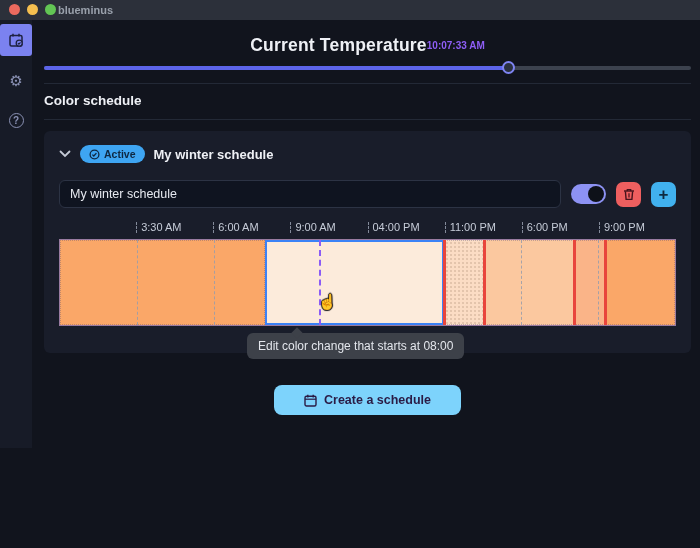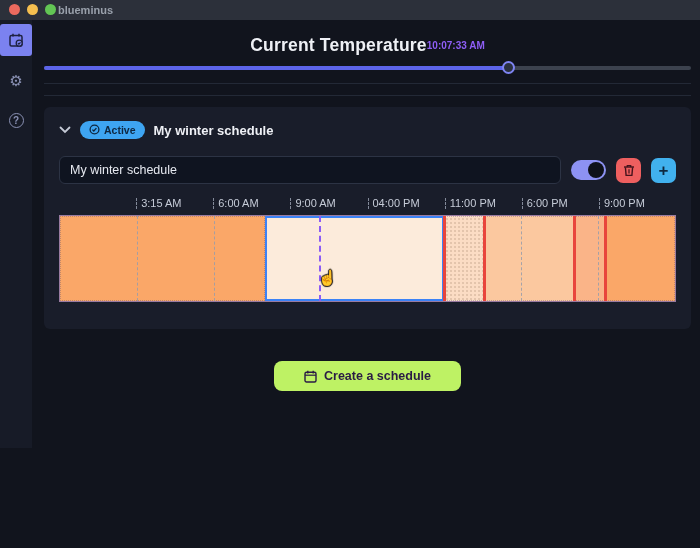--- a/index.html
+++ b/index.html
@@ -41,21 +41,21 @@
   .slider .track { position:absolute; left:0; right:0; top:5px; height:4px; border-radius:2px; background:#3c424e; }
   .slider .fill { position:absolute; left:0; top:5px; height:4px; border-radius:2px; background:#5c64e8; }
   .slider .thumb { position:absolute; top:0; width:13px; height:13px; border-radius:50%; background:#2a303e; border:2px solid #7e84f2; }
 
   .divider { height:1px; background:#232936; margin-top:9px; }
   .section-title { font-size:13.5px; font-weight:bold; margin-top:9px; }
 
   
   .card { margin-top:11px; background:#191d2a; border-radius:6px; padding:14px 15px 27px 15px; position:relative; }
   .card-head { display:flex; align-items:center; gap:9px; }
-  .badge { display:flex; align-items:flex-start; gap:4px; background:#3ea5f2; color:#0e2740; border-radius:999px; padding:3px 9px; font-size:10.5px; font-weight:bold; }
+  .badge { display:flex; align-items:center; gap:4px; background:#3ea5f2; color:#0e2740; border-radius:999px; padding:3px 9px; font-size:10.5px; font-weight:bold; }
   .sched-name { font-size:13px; font-weight:bold; }
 
   .controls { display:flex; align-items:center; gap:10px; margin-top:17px; }
   .name-input { flex:1; height:28px; background:#0f1420; border:1px solid #2c3344; border-radius:6px; color:#e6e9f0; font-size:12.5px; padding:0 10px; font-family:"Liberation Sans",sans-serif; outline:none; }
   .toggle { width:35px; height:20px; border-radius:999px; background:#8d92f3; position:relative; flex-shrink:0; }
   .toggle .knob { position:absolute; top:2px; right:2px; width:16px; height:16px; border-radius:50%; background:#0e1119; }
   .icon-btn { width:25px; height:25px; border-radius:7px; display:flex; align-items:center; justify-content:center; flex-shrink:0; border:none; }
   .icon-btn.trash { background:#ee5f5f; color:#45131c; }
   .icon-btn.plus { background:#41b1ee; color:#0e2a40; font-size:17px; font-weight:bold; line-height:1; }
 
@@ -73,21 +73,21 @@
   .marker { position:absolute; top:0; bottom:0; width:3px; z-index:5; }
 
   .hand-cursor { position:absolute; z-index:7; font-size:15px; color:#fff;
     text-shadow:-1px 0 1px #222,1px 0 1px #222,0 -1px 1px #222,0 1px 1px #222; }
 
   .tooltip { position:absolute; z-index:8; background:#3d4149; color:#e3e6ec; font-size:12px; padding:6px 11px; border-radius:6px; white-space:nowrap; }
   .tooltip .arrow { position:absolute; top:-4px; width:8px; height:8px; background:#3d4149; transform:rotate(45deg); }
 
   
   .create-row { display:flex; justify-content:center; margin-top:32px; }
-  .create-btn { display:flex; align-items:center; gap:7px; background:#bef264; color:#2a1b45; border:none; border-radius:8px; padding:8px 30px; font-size:12.5px; font-weight:bold; font-family:"Liberation Sans",sans-serif; }
+  .create-btn { display:flex; align-items:center; gap:7px; background:#7dd3fc; color:#2a1b45; border:none; border-radius:8px; padding:8px 30px; font-size:12.5px; font-weight:bold; font-family:"Liberation Sans",sans-serif; }
   svg { display:block; }
 </style>
 </head>
 <body>
 
 <div class="window">
 
   <div class="titlebar">
     <div class="lights">
       <div class="light red"></div>
@@ -127,20 +127,21 @@
 
 
       <div class="slider">
         <div class="track"></div>
         <div class="fill" id="slider-fill" style="width: 71.8%;"></div>
         <div class="thumb" id="slider-thumb" style="left: calc(71.8% - 7px);"></div>
       </div>
 
       <div class="divider"></div>
 
+      <div class="section-title">Color schedule</div>
       <div class="divider" style="margin-top:11px;"></div>
 
       <div class="card">
         <div class="card-head">
           <span>
             <svg width="12" height="8" viewBox="0 0 12 8">
                 <path d="M1.5 1.5 L6 6 L10.5 1.5" fill="none" stroke="#c5cad6" stroke-width="1.8" stroke-linecap="round"></path>
               </svg>
           </span>
           <span class="badge">
@@ -170,21 +171,21 @@
               </svg>
             </span>
           </button>
           <button class="icon-btn plus">
             <span>+</span>
           </button>
         </div>
 
         <div class="timeline-labels" id="timeline-labels">
             <div class="tl-tick" style="left: 12.5%;"></div>
-            <span class="tl-label" style="left: 12.5%;">3:15 AM</span>
+            <span class="tl-label" style="left: 12.5%;">3:30 AM</span>
             <div class="tl-tick" style="left: 25%;"></div>
             <span class="tl-label" style="left: 25%;">6:00 AM</span>
             <div class="tl-tick" style="left: 37.5%;"></div>
             <span class="tl-label" style="left: 37.5%;">9:00 AM</span>
             <div class="tl-tick" style="left: 50%;"></div>
             <span class="tl-label" style="left: 50%;">04:00 PM</span>
             <div class="tl-tick" style="left: 62.5%;"></div>
             <span class="tl-label" style="left: 62.5%;">11:00 PM</span>
             <div class="tl-tick" style="left: 75%;"></div>
             <span class="tl-label" style="left: 75%;">6:00 PM</span>
@@ -193,20 +194,24 @@
           </div>
 
         <div class="bar" id="schedule-bar">
             <div class="seg" style="left: 88.5417%; width: 11.4583%; background-color: rgb(250, 167, 104);"></div>
             <div class="seg" style="left: 83.5417%; width: 5%; background-color: rgb(250, 180, 136);"></div>
             <div class="seg" style="left: 68.9583%; width: 14.5833%; background-color: rgb(251, 200, 159);"></div>
             <div class="seg stipple" style="left: 62.5%; width: 6.45833%; background-color: rgb(251, 220, 196);"></div>
             <div class="seg selected" style="left: 33.3333%; width: 29.1667%; background-color: rgb(252, 235, 219);"></div>
             <div class="seg" style="left: 0%; width: 33.3333%; background-color: rgb(250, 167, 104);"></div>
           <span class="hand-cursor" style="left:258px; top:53px;">☝</span>
+          <div class="tooltip" style="left:187px; top:93px;">
+            <div class="arrow" style="left:46px;"></div>
+            <span>Edit color change that starts at 08:00</span>
+          </div>
         <div class="gridline" style="left: 12.5%;"></div>
             <div class="gridline" style="left: 25%;"></div>
             <div class="gridline" style="left: 37.5%;"></div>
             <div class="gridline" style="left: 50%;"></div>
             <div class="gridline" style="left: 75%;"></div>
             <div class="gridline" style="left: 87.5%;"></div>
             <div class="gridline current" style="left: 42.1875%; border-left-color: rgb(139, 92, 246);"></div>
             <div class="marker" style="left: calc(62.5% - 1px); background: rgb(232, 69, 60);"></div>
             <div class="marker" style="left: calc(68.9583% - 1px); background: rgb(232, 69, 60);"></div>
             <div class="marker" style="left: calc(83.5417% - 1px); background: rgb(232, 69, 60);"></div>

